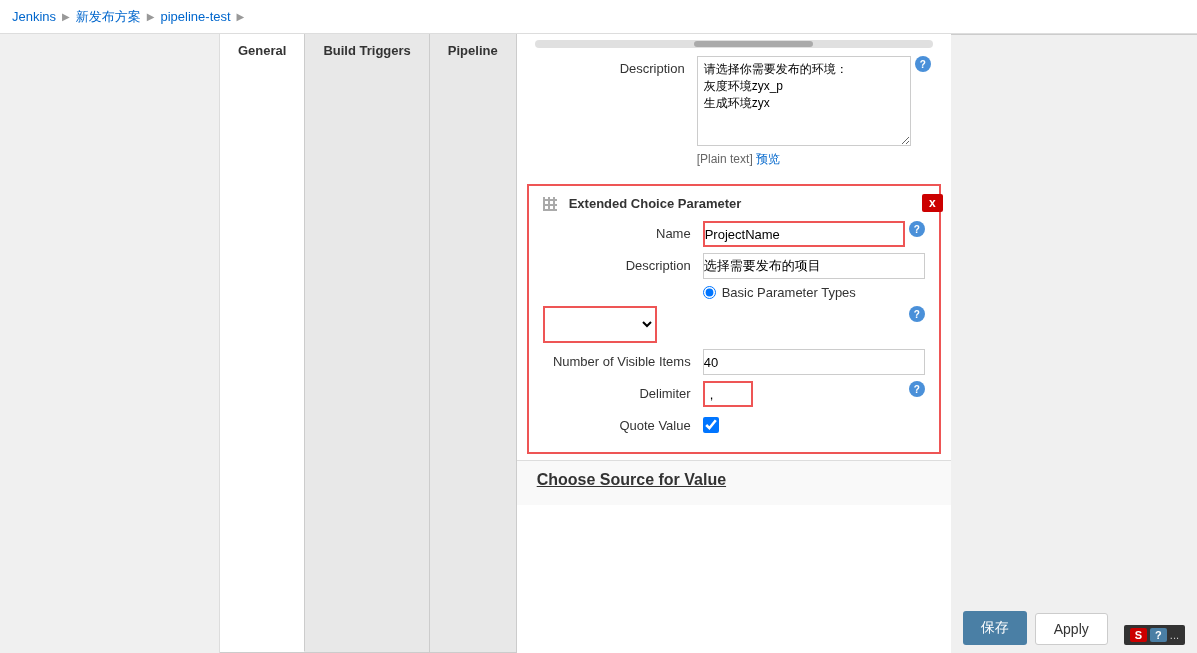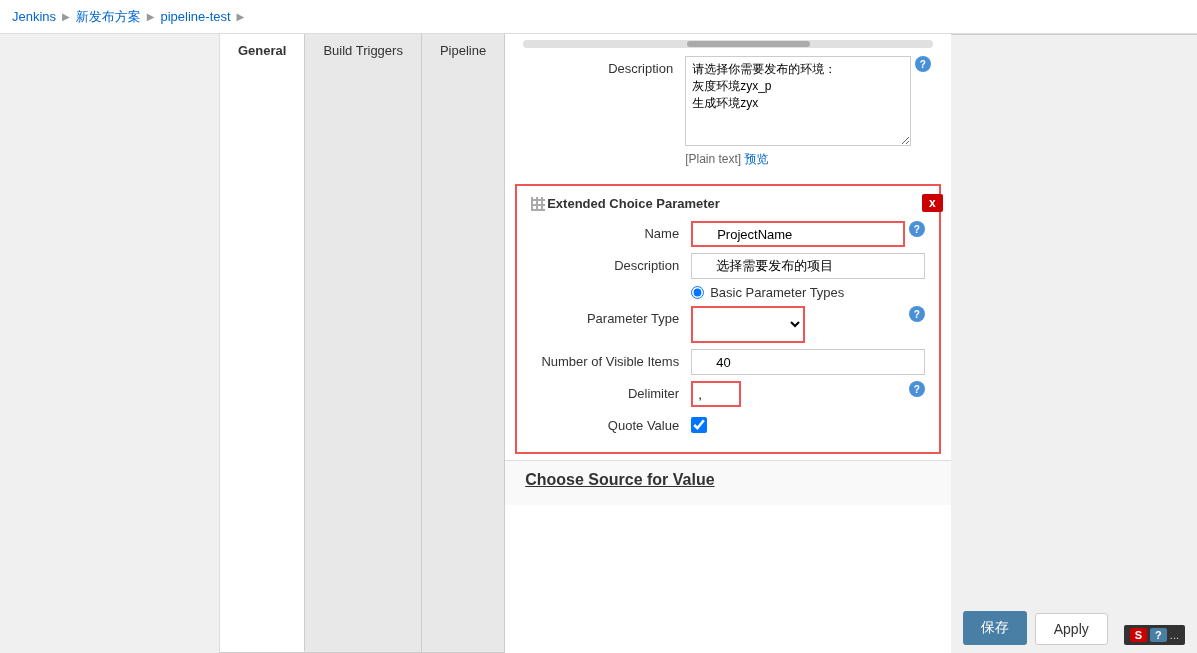--- a/index.html
+++ b/index.html
@@ -56,20 +56,21 @@
       border-bottom: 1px solid #ccc;
       display: flex;
       padding-left: 0;
     }
     .tab {
       padding: 9px 18px;
       cursor: pointer;
       font-size: 13px;
       border-right: 1px solid #ccc;
       color: #333;
+      font-weight: bold;
     }
     .tab.active {
       background: #fff;
       border-bottom: 1px solid #fff;
       font-weight: bold;
     }
 
     
     .form-area {
       background: #fff;
@@ -104,21 +105,21 @@
       border: 1px solid #ccc;
       padding: 4px 6px;
       font-size: 12px;
       resize: vertical;
       font-family: Arial, sans-serif;
     }
 
     input.form-input {
       width: 100%;
       border: 1px solid #ccc;
-      padding: 4px 24px;
+      padding: 4px 0;
       font-size: 13px;
       height: 26px;
     }
 
     .plain-text-link {
       font-size: 12px;
       color: #666;
       margin-top: 2px;
       display: block;
     }
@@ -131,21 +132,21 @@
       padding: 10px 14px;
       background: #fff;
       position: relative;
     }
 
     .ecp-title {
       font-weight: bold;
       font-size: 13px;
       display: flex;
       align-items: center;
-      gap: 2px;
+      gap: 12px;
       margin-bottom: 10px;
     }
 
     .ecp-title-grid-icon {
       display: inline-block;
       width: 14px;
       height: 14px;
       background: repeating-linear-gradient(
         0deg,
         #aaa,
@@ -380,21 +381,20 @@
           </div>
         </div>
 
         <div class="radio-row">
           <input type="radio" name="paramtype" checked="" style="">
           <span>Basic Parameter Types</span>
         </div>
 
         <div class="form-row-with-help">
           <div class="form-row-inner">
-            <div class="form-label">Parameter Type</div>
             <div class="form-control-wrap">
               <select class="form-select">
                 <option>Check Boxes</option>
                 <option>Single Select</option>
                 <option>Multi Select</option>
                 <option>Radio Buttons</option>
               </select>
             </div>
           </div>
           <div class="help-icon">?</div>

